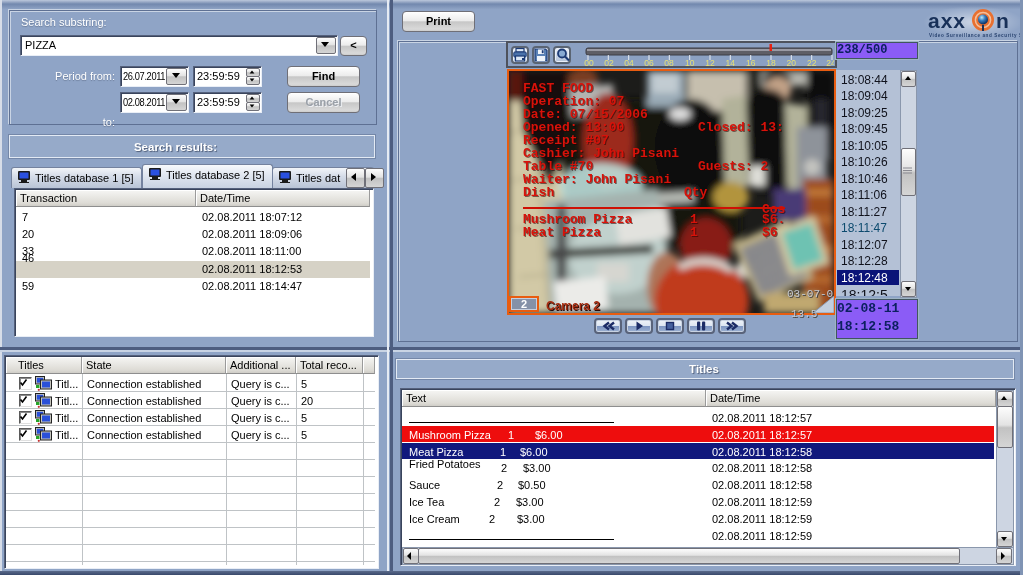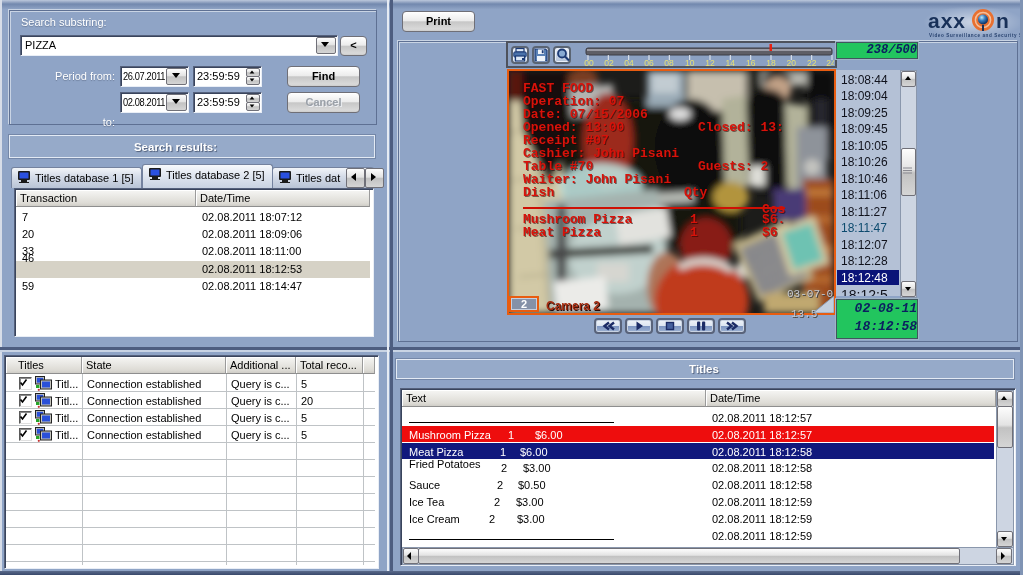--- a/index.html
+++ b/index.html
@@ -22,22 +22,22 @@
 .aup{width:0;height:0;border-left:3px solid transparent;border-right:3px solid transparent;border-bottom:4px solid #000;}
 .hdr{background:linear-gradient(#f6f6f4,#dddbd5 82%,#cfcdc7);border-right:1px solid #9a9a9a;
  border-bottom:1px solid #8e8e8e;box-shadow:0 1px 0 #fff inset,1px 0 0 #fff inset;
  padding:2px 0 0 4px;box-sizing:border-box;height:17px;}
 .barlabel{color:#fff;font-weight:bold;text-align:center;text-shadow:1px 1px 1px #4e5c77;font-size:11.5px;}
 .wlabel{color:#fff;text-shadow:0 1px 1px rgba(40,50,70,.35);}
 .bar{border:1px solid #e3eaf4;box-shadow:0 0 0 1px #7487a8;background:#96aac9;}
 .tab{position:absolute;background:linear-gradient(#f2f5f9,#d6dde9 40%,#b9c4d6);
  border:1px solid #74829e;border-bottom:none;border-radius:3px 3px 0 0;}
 .mono{font-family:"Liberation Mono",monospace;}
-.cyanbox{background:#22c55e;border:1px solid #40565e;box-shadow:0 0 0 1px #9fb4c6;
- color:#0c2060;font-family:"Liberation Mono",monospace;font-weight:bold;text-align:right;font-style:italic;}
+.cyanbox{background:#8b5cf6;border:1px solid #40565e;box-shadow:0 0 0 1px #9fb4c6;
+ color:#0c2060;font-family:"Liberation Mono",monospace;font-weight:bold;text-align:left;}
 .vbtn{position:absolute;width:28px;height:16px;border:2px solid #59637a;border-radius:4px;box-sizing:border-box;
  background:linear-gradient(#eff3f8 0%,#dde6f2 48%,#7e96c2 52%,#9db2d2 100%);box-shadow:0 0 0 1px #c8d2e2 inset;}
 .tbtn{position:absolute;width:18px;height:18px;border:2px solid #5a6472;border-radius:4px;box-sizing:border-box;
  background:linear-gradient(#f0f4fa,#ccd7e8 50%,#b2c2d8);box-shadow:0 0 0 1px #e8eef6 inset;}
 .chk{position:absolute;width:11px;height:11px;background:#fff;border:1px solid;border-color:#5a5a5a #e0e0e0 #e0e0e0 #5a5a5a;box-shadow:1px 1px 0 #8a8a8a inset;}
 .rowtxt{position:absolute;white-space:nowrap;}
 </style></head>
 <body>
 <div class="abs" id="topstrip"></div>
 <div class="abs" id="leftedge"></div>

